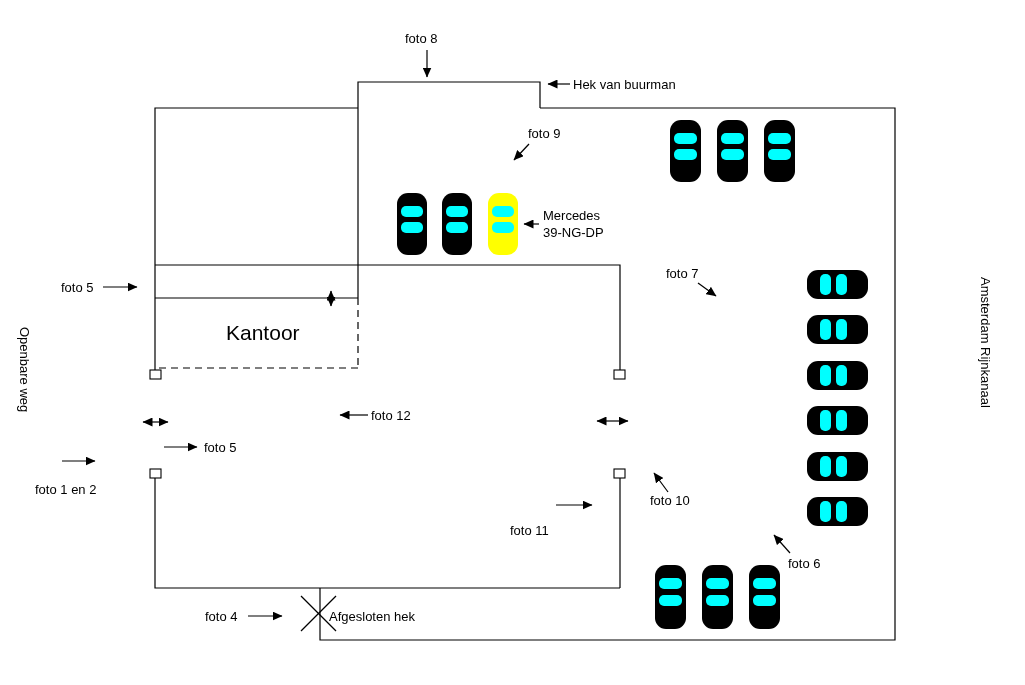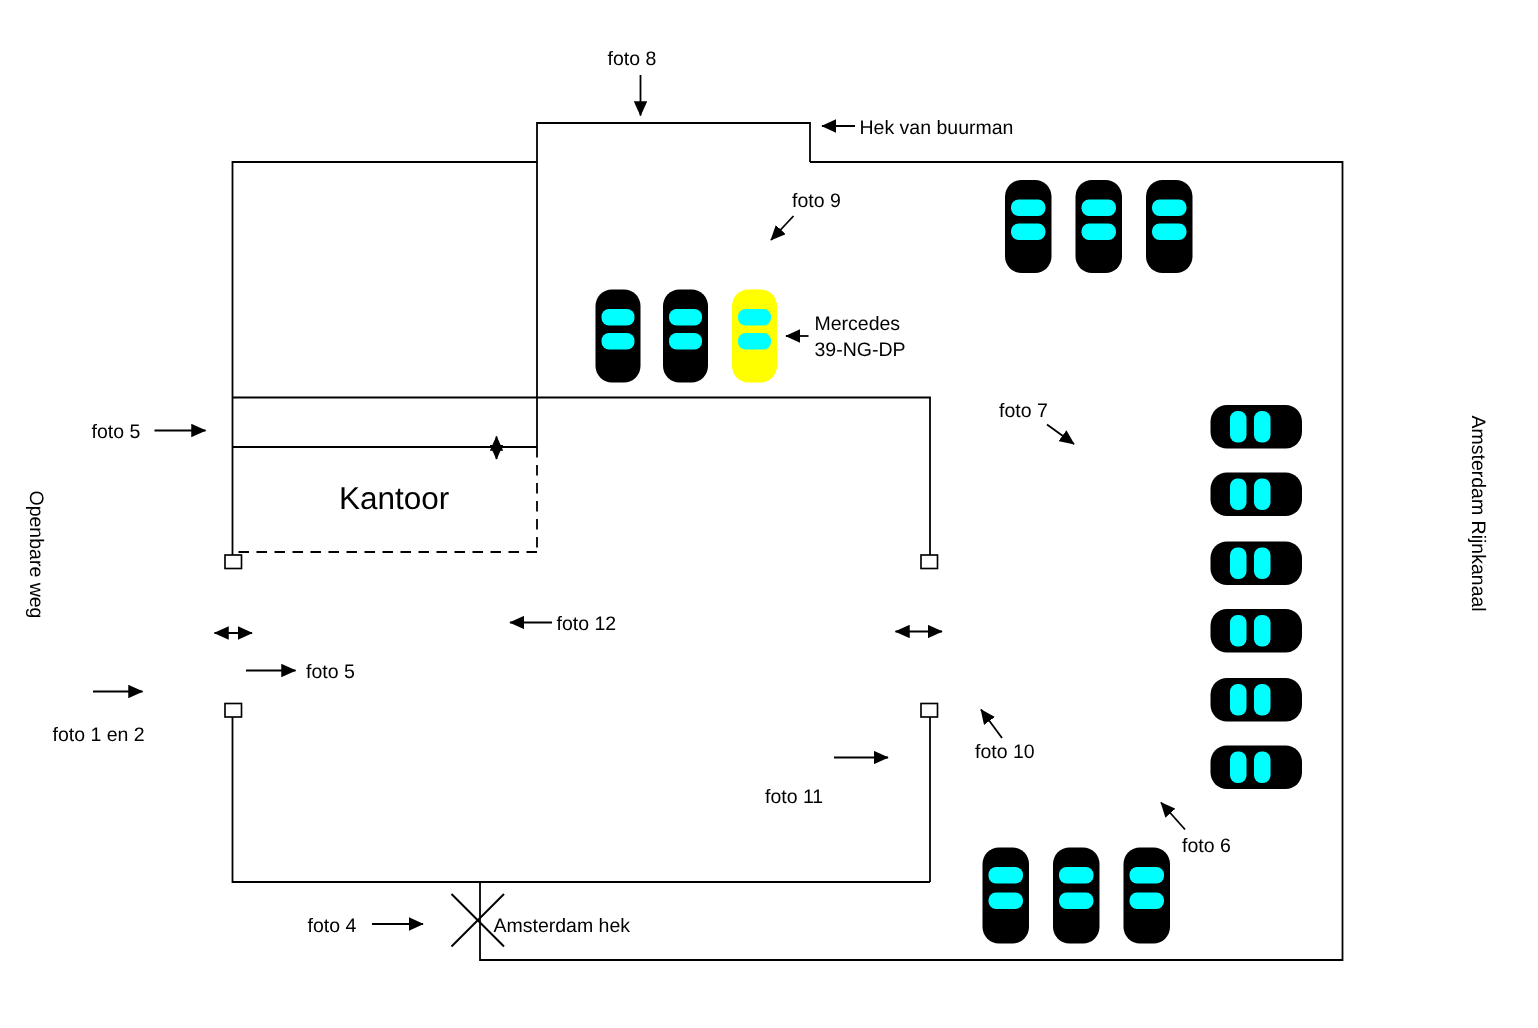--- a/index.html
+++ b/index.html
@@ -102,21 +102,21 @@
   <div class="lbl" style="left:61px;top:279px">foto 5</div>
   <div class="lbl big" style="left:226px;top:321px">Kantoor</div>
   <div class="lbl vert" style="left:16px;top:327px">Openbare weg</div>
   <div class="lbl" style="left:371px;top:407px">foto 12</div>
   <div class="lbl" style="left:204px;top:439px">foto 5</div>
   <div class="lbl" style="left:35px;top:481px">foto 1 en 2</div>
   <div class="lbl" style="left:510px;top:522px">foto 11</div>
   <div class="lbl" style="left:650px;top:492px">foto 10</div>
   <div class="lbl" style="left:788px;top:555px">foto 6</div>
   <div class="lbl" style="left:205px;top:608px">foto 4</div>
-  <div class="lbl" style="left:329px;top:608px">Amsterdam hek</div>
+  <div class="lbl" style="left:329px;top:608px">Afgesloten hek</div>
   <div class="lbl" style="left:666px;top:265px">foto 7</div>
   <div class="lbl vert" style="left:977px;top:277px">Amsterdam Rijnkanaal</div>
 
   <div id="cars-layer">
       <div class="car" style="left: 670px; top: 120px; width: 31px; height: 62px; background: rgb(0, 0, 0);">
         <div class="win" style="background: rgb(0, 255, 255); left: 4px; right: 4px; height: 11px; top: 13px;"></div>
         <div class="win" style="background: rgb(0, 255, 255); left: 4px; right: 4px; height: 11px; top: 29px;"></div>
       </div>
       <div class="car" style="left: 717px; top: 120px; width: 31px; height: 62px; background: rgb(0, 0, 0);">
         <div class="win" style="background: rgb(0, 255, 255); left: 4px; right: 4px; height: 11px; top: 13px;"></div>

